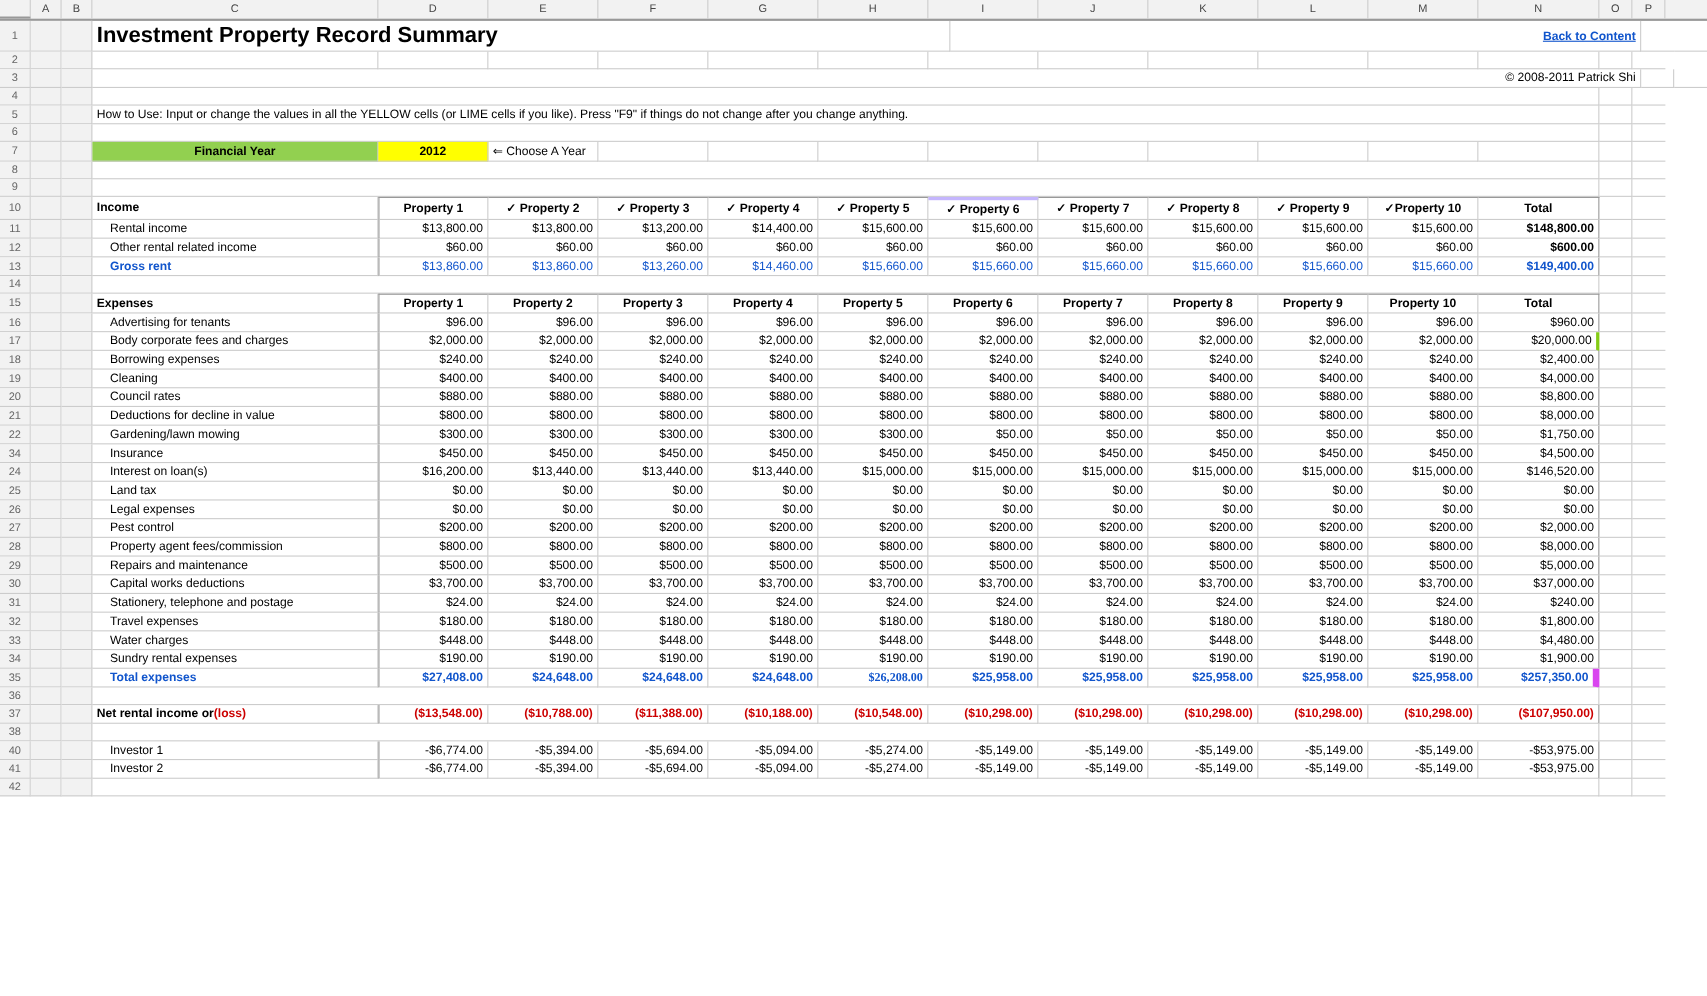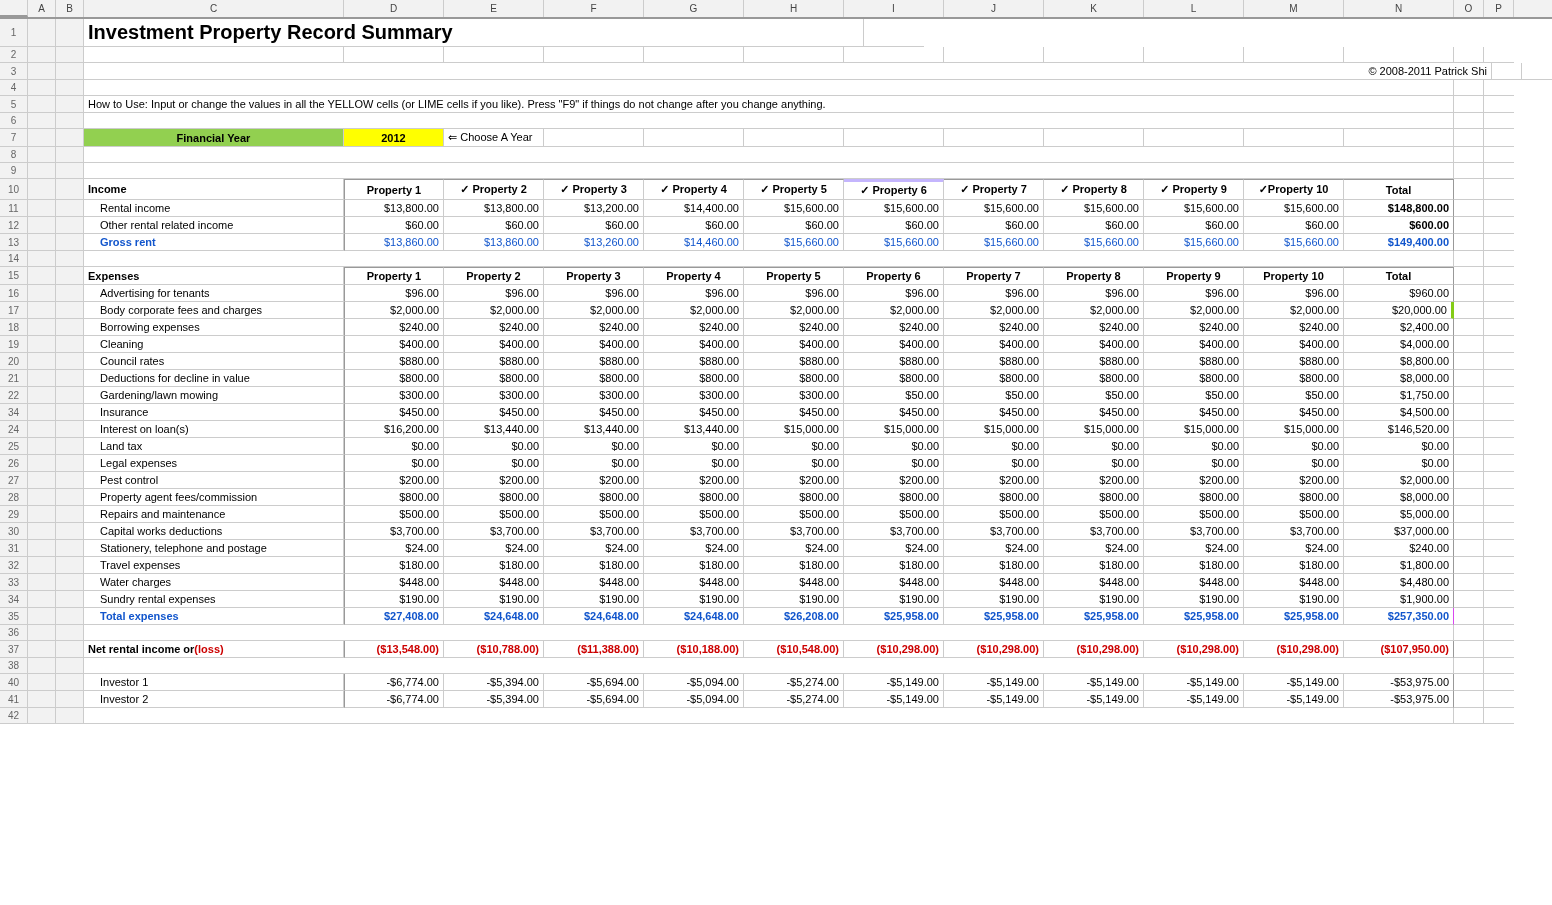--- a/index.html
+++ b/index.html
@@ -101,20 +101,23 @@
     <div class="col-header cell-n">N</div>
     <div class="col-header" style="width:30px;min-width:30px;">O</div>
     <div class="col-header" style="width:30px;min-width:30px;">P</div>
   </div>
 
   <div class="row-container">
     <div class="row-num">1</div>
     <div class="col-ab"></div>
     <div class="col-ab"></div>
     <div class="cell cell-c title-cell bold" style="width:780px;min-width:780px;">Investment Property Record Summary</div>
+    <div class="cell" style="flex:1;justify-content:flex-end;">
+      <span class="back-link">Back to Content</span>
+    </div>
     <div style="width:30px;min-width:30px;border-bottom:1px solid #ccc;"></div>
     <div style="width:30px;min-width:30px;border-bottom:1px solid #ccc;"></div>
   </div>
 
   <div class="row-container">
     <div class="row-num">2</div>
     <div class="col-ab"></div>
     <div class="col-ab"></div>
     <div class="cell cell-c"></div>
     <div class="cell cell-d"></div>
@@ -681,27 +684,27 @@
   </div>
       <div class="row-container">
     <div class="row-num">35</div>
     <div class="col-ab"></div>
     <div class="col-ab"></div>
     <div class="cell cell-c bold" style="padding-left:16px;color:#1155cc;">Total expenses</div>
         <div class="cell cell-d right bold" style="border-left:1px solid #999;color:#1155cc;">$27,408.00</div>
         <div class="cell cell-e right bold" style="color:#1155cc;">$24,648.00</div>
         <div class="cell cell-f right bold" style="color:#1155cc;">$24,648.00</div>
         <div class="cell cell-g right bold" style="color:#1155cc;">$24,648.00</div>
-        <div class="cell cell-h right bold" style="color:#1155cc;">$26,208.00</div>
+        <div class="cell cell-h right bold" style="color:#1155cc;font-family:Liberation Serif, serif;">$26,208.00</div>
         <div class="cell cell-i right bold" style="color:#1155cc;">$25,958.00</div>
         <div class="cell cell-j right bold" style="color:#1155cc;">$25,958.00</div>
         <div class="cell cell-k right bold" style="color:#1155cc;">$25,958.00</div>
         <div class="cell cell-l right bold" style="color:#1155cc;">$25,958.00</div>
         <div class="cell cell-m right bold" style="color:#1155cc;">$25,958.00</div>
-        <div class="cell cell-n right bold" style="border-right:1px solid #d946ef;color:#1155cc;">$257,350.00</div>
+        <div class="cell cell-n right bold" style="border-right:6px solid #d946ef;color:#1155cc;">$257,350.00</div>
         <div style="width:30px;min-width:30px;border-bottom:1px solid #ccc;border-right:1px solid #ccc;"></div>
     <div style="width:30px;min-width:30px;border-bottom:1px solid #ccc;"></div>
   </div>
     </div>
 
   <div class="row-container">
     <div class="row-num">36</div>
     <div class="col-ab"></div>
     <div class="col-ab"></div>
     <div class="cell" style="width:1370px;min-width:1370px;"></div>

